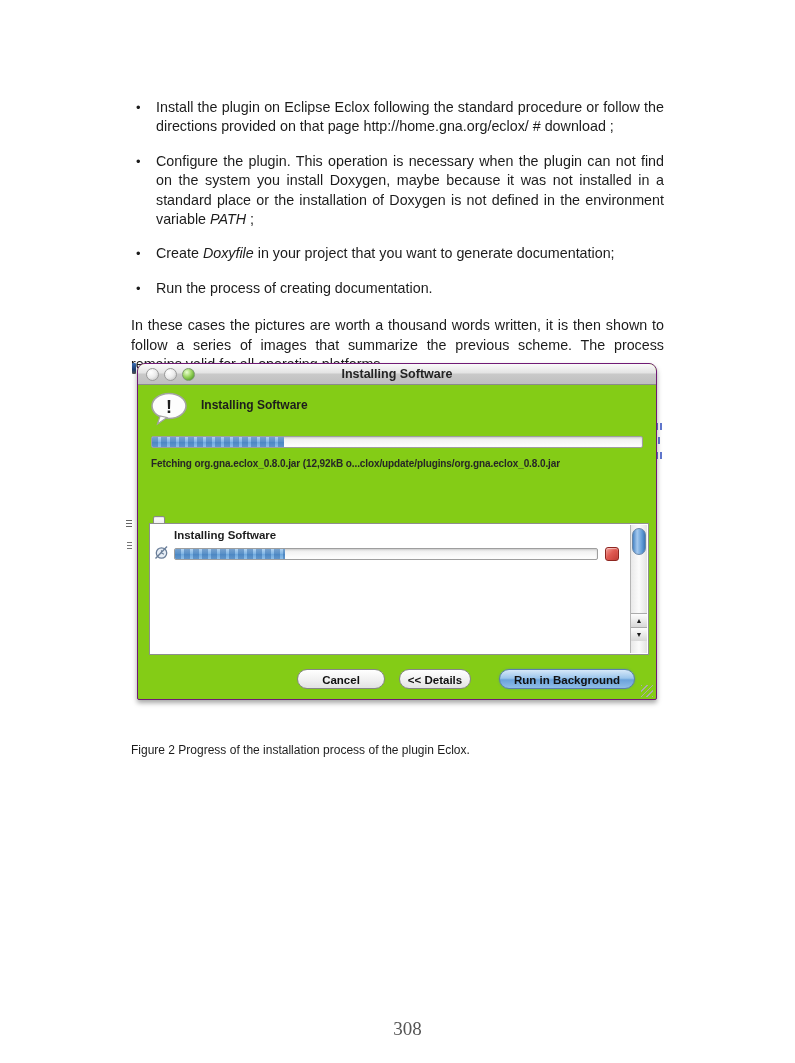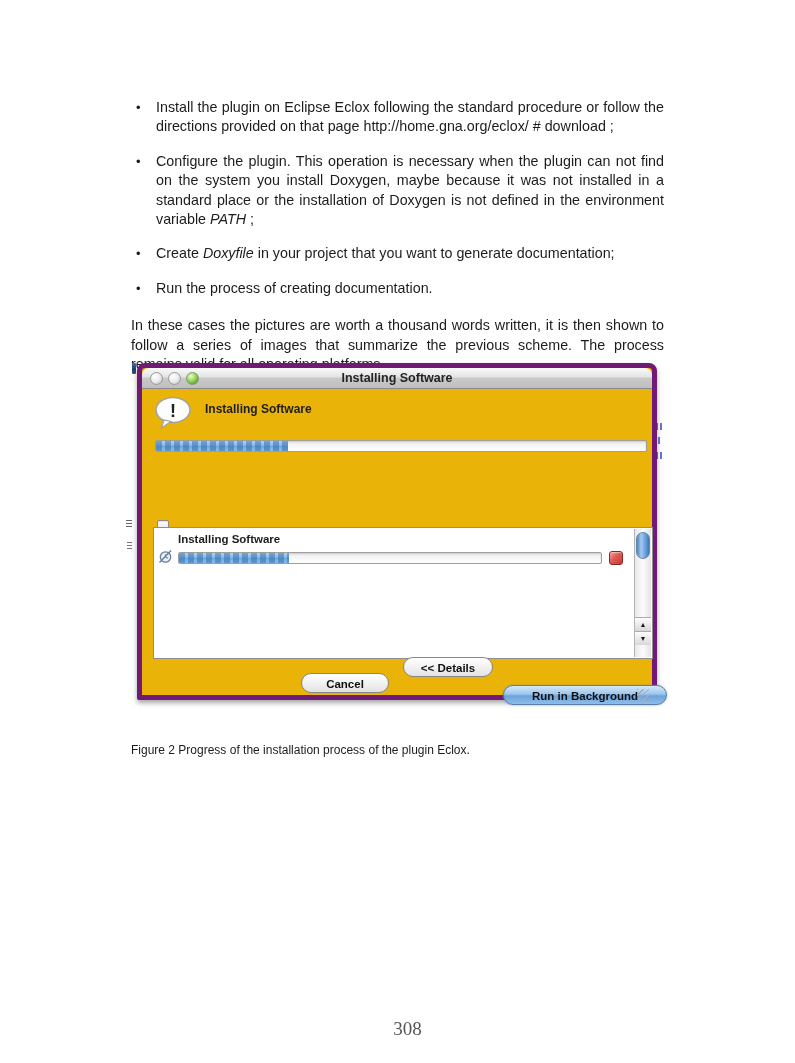--- a/index.html
+++ b/index.html
@@ -28,22 +28,22 @@
   .frag-left-b{left:5px;top:182px;width:5px;height:8px;
     background:repeating-linear-gradient(180deg,#777 0 1px,transparent 1px 3px);}
   .frag-right-a{left:530px;top:63px;width:11px;height:7px;
     background:repeating-linear-gradient(90deg,#3a57c4 0 2px,transparent 2px 4px);opacity:.8;}
   .frag-right-b{left:528px;top:77px;width:12px;height:7px;
     background:repeating-linear-gradient(90deg,#3a57c4 0 2px,transparent 2px 4px);opacity:.8;}
   .frag-right-c{left:530px;top:92px;width:11px;height:7px;
     background:repeating-linear-gradient(90deg,#3a57c4 0 2px,transparent 2px 4px);opacity:.8;}
 
   .mac-window{position:absolute;left:15px;top:3px;width:520px;height:337px;
-    border:5px solid #701a75;border-radius:8px 8px 2px 2px;box-sizing:border-box;
-    background:#eab308;box-shadow:0 3px 5px rgba(0,0,0,.35);}
+    border:1px solid #701a75;border-radius:8px 8px 2px 2px;box-sizing:border-box;
+    background:#84cc16;box-shadow:0 3px 5px rgba(0,0,0,.35);}
   .titlebar{position:absolute;left:0;top:0;width:100%;height:21px;
     border-radius:7px 7px 0 0;border-bottom:1px solid #8b8b8b;box-sizing:border-box;
     background:linear-gradient(180deg,#fafafa 0%,#e3e3e3 45%,#c9c9c9 50%,#bfbfbf 100%);}
   .window-title{position:absolute;left:0;top:0;width:100%;text-align:center;
     font-size:12.5px;font-weight:bold;color:#242424;line-height:20px;}
   .lights{position:absolute;left:8px;top:4px;display:flex;gap:5px;}
   .light{width:13px;height:13px;border-radius:50%;box-sizing:border-box;}
   .light-gray{border:1px solid #9a9a9a;
     background:radial-gradient(circle at 35% 30%,#ffffff,#ececec 50%,#c3c3c3 90%);}
   .light-green{border:1px solid #7c9a6e;
@@ -91,24 +91,24 @@
     font-size:7px;line-height:14px;color:#1a1a1a;
     background:linear-gradient(180deg,#fdfdfd,#d8d8d8);border-top:1px solid #ababab;box-sizing:border-box;}
   .arrow-up{top:88px;}
   .arrow-down{top:102px;}
 
   .btn{position:absolute;height:20px;border-radius:10px;box-sizing:border-box;
     font-family:"Liberation Sans", sans-serif;font-size:11.5px;font-weight:bold;color:#111;
     text-align:center;line-height:18px;cursor:pointer;padding:1px;}
   .btn-plain{border:1px solid #868686;background:linear-gradient(180deg,#ffffff,#f2f2f2 50%,#e2e2e2);}
   .btn-cancel{left:159px;top:284px;width:88px;}
-  .btn-details{left:261px;top:268px;width:90px;}
-  .btn-default{left:361px;top:284px;width:164px;border:1px solid #5a7fae;
+  .btn-details{left:261px;top:284px;width:72px;}
+  .btn-default{left:361px;top:284px;width:136px;border:1px solid #5a7fae;
     background:linear-gradient(180deg,#d6e8f8 0%,#9cc6ec 45%,#6ba3dc 55%,#8fbde8 100%);
-    box-shadow:0 0 2px rgba(70,130,200,.6);margin-top:12px;}
+    box-shadow:0 0 2px rgba(70,130,200,.6);}
   .resize-grip{position:absolute;right:3px;bottom:3px;width:12px;height:12px;
     background:repeating-linear-gradient(135deg,#ababab 0 1px,transparent 1px 4px);}
 </style>
 </head>
 <body>
 
 <div class="doc">
   <div class="bullet-item">
     <span class="bullet-marker">•</span>
     <span class="bullet-text"><span>Install the plugin on Eclipse Eclox following the standard procedure or follow the directions provided on that page http://home.gna.org/eclox/ # download ;</span></span>
@@ -152,20 +152,21 @@
           <ellipse cx="19" cy="14" rx="17" ry="12.5" fill="#fdfdfd" stroke="#a3a3a3" stroke-width="1.6"></ellipse>
           <path d="M10 24 L7.5 32 L17 25.5 Z" fill="#fdfdfd" stroke="#a3a3a3" stroke-width="1.2"></path>
           <text x="19" y="20.5" text-anchor="middle" font-size="18" font-weight="bold" fill="#1f1f1f" font-family="Liberation Sans, sans-serif">!</text>
         </svg>
       </div>
       <div class="dlg-heading">Installing Software</div>
 
       <div class="pbar pbar-main">
         <div class="pfill" style="width: 27%;"></div>
       </div>
+      <div class="status-line">Fetching org.gna.eclox_0.8.0.jar (12,92kB o...clox/update/plugins/org.gna.eclox_0.8.0.jar</div>
 
       <div class="checkbox-row">
         <span class="checkbox"></span>
         <span class="checkbox-label">Always run in background</span>
       </div>
 
       <div class="task-panel">
         <div class="task-title">Installing Software</div>
         <div class="task-icon">
           <svg width="15" height="15" viewBox="0 0 15 15">

